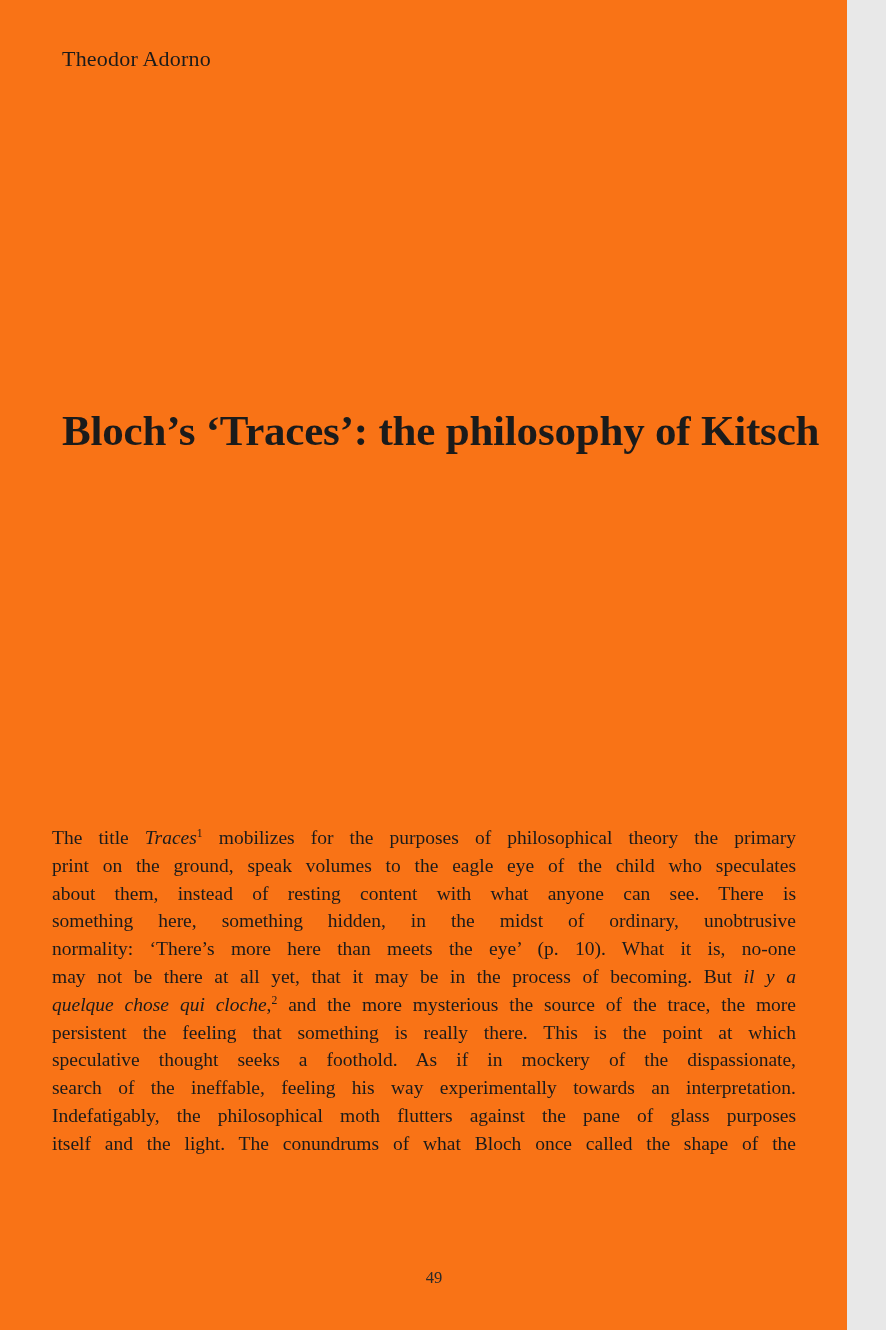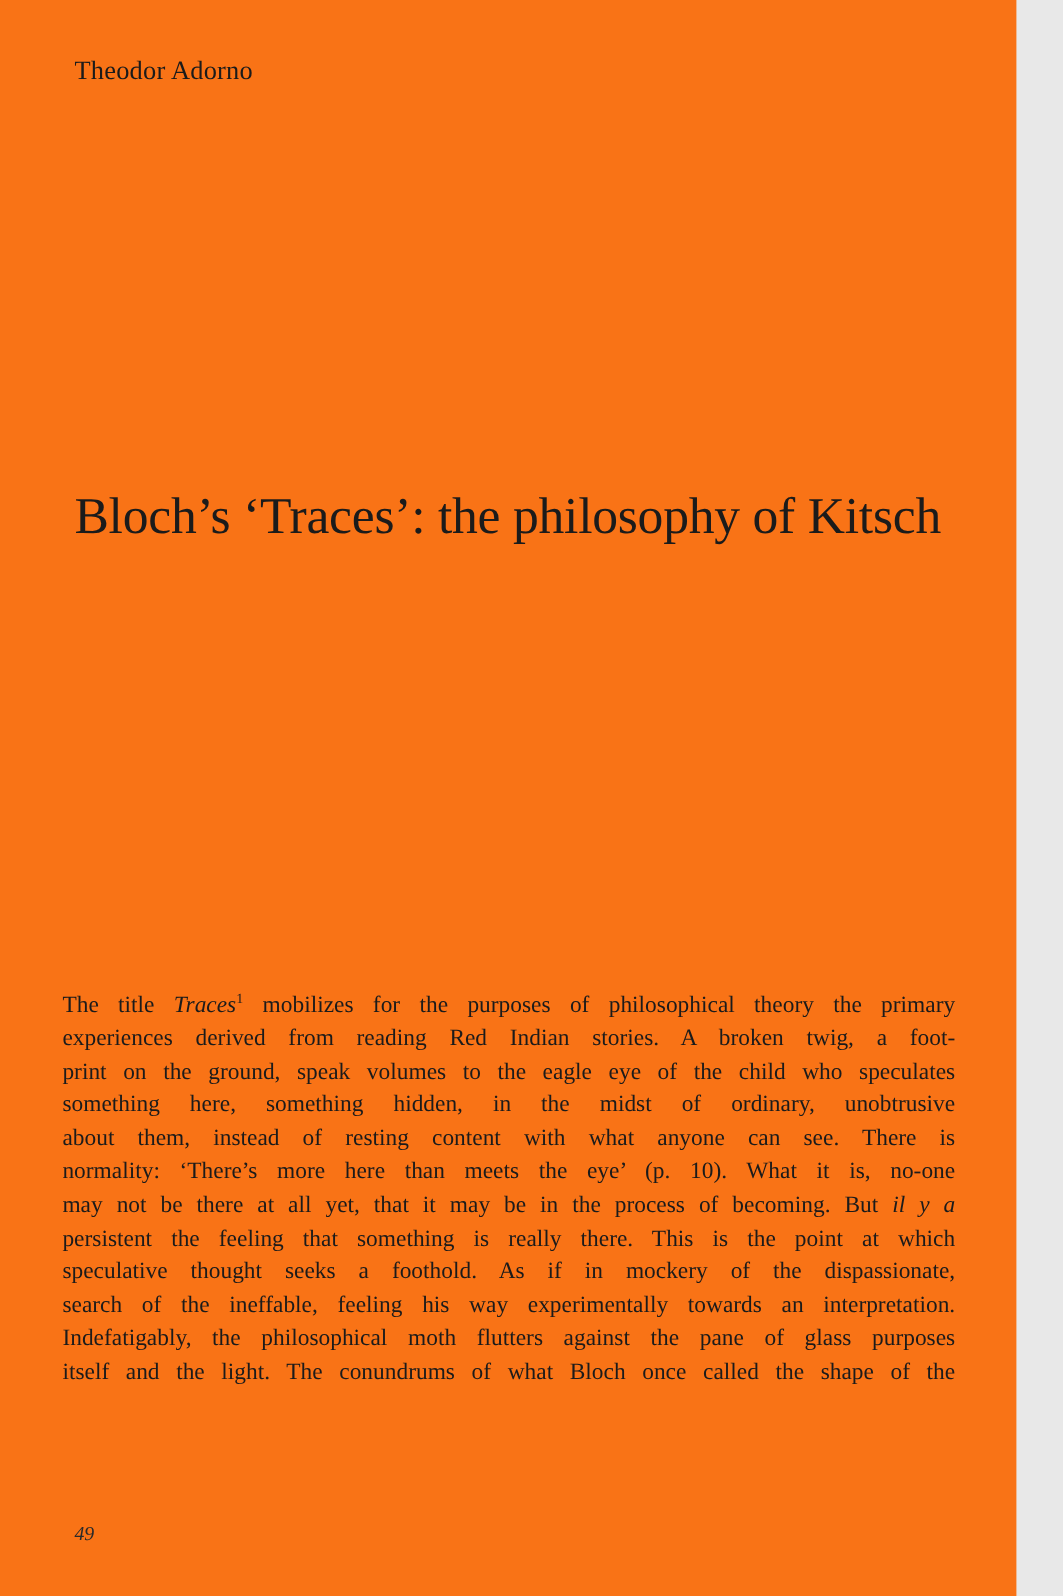--- a/index.html
+++ b/index.html
@@ -20,21 +20,21 @@
     font-size: 22px;
     line-height: 1.3;
     letter-spacing: 0.2px;
   }
   .title {
     position: absolute;
     left: 62px;
     top: 406px;
     width: 744px;
     font-size: 43px;
-    font-weight: normal;
+    font-weight: bold;
     white-space: nowrap;
     letter-spacing: -0.2px;
   }
   .body-text {
     position: absolute;
     left: 52px;
     top: 824px;
     width: 744px;
     font-size: 19.5px;
   }
@@ -51,42 +51,41 @@
   .body-text sup {
     font-size: 0.6em;
     vertical-align: super;
     line-height: 0;
   }
   .pagenum {
     position: absolute;
     left: 62px;
     top: 1268px;
     width: 744px;
-    text-align: left;
+    text-align: center;
     font-size: 16.5px;
     color: #2a2a2a;
-    font-style: italic;
   }
 </style>
 </head>
 <body>
 
 <div class="page">
   <div class="author">Theodor Adorno</div>
 
   <h1 class="title">Bloch’s ‘Traces’: the philosophy of Kitsch</h1>
 
   <div class="body-text" id="body-text">
       <div class="line"><span>The title </span><span class="it">Traces</span><sup>1</sup><span> mobilizes for the purposes of philosophical theory the primary</span></div>
-      <div class="line"><span>experiences derived from reading Red Indian stories. A broken twig, a foot-</span></div>
       <div class="line"><span>print on the ground, speak volumes to the eagle eye of the child who speculates</span></div>
+      <div class="line"><span>about them, instead of resting content with what anyone can see. There is</span></div>
       <div class="line"><span>something here, something hidden, in the midst of ordinary, unobtrusive</span></div>
-      <div class="line"><span>about them, instead of resting content with what anyone can see. There is</span></div>
       <div class="line"><span>normality: ‘There’s more here than meets the eye’ (p. 10). What it is, no-one</span></div>
       <div class="line"><span>may not be there at all yet, that it may be in the process of becoming. But </span><span class="it">il y a</span></div>
+      <div class="line"><span class="it">quelque chose qui cloche</span><span>,</span><sup>2</sup><span> and the more mysterious the source of the trace, the more</span></div>
       <div class="line"><span>persistent the feeling that something is really there. This is the point at which</span></div>
       <div class="line"><span>speculative thought seeks a foothold. As if in mockery of the dispassionate,</span></div>
       <div class="line"><span>search of the ineffable, feeling his way experimentally towards an interpretation.</span></div>
       <div class="line"><span>Indefatigably, the philosophical moth flutters against the pane of glass purposes</span></div>
       <div class="line"><span>itself and the light. The conundrums of what Bloch once called the shape of the</span></div>
     </div>
 
   <div class="pagenum">49</div>
 </div>
 

